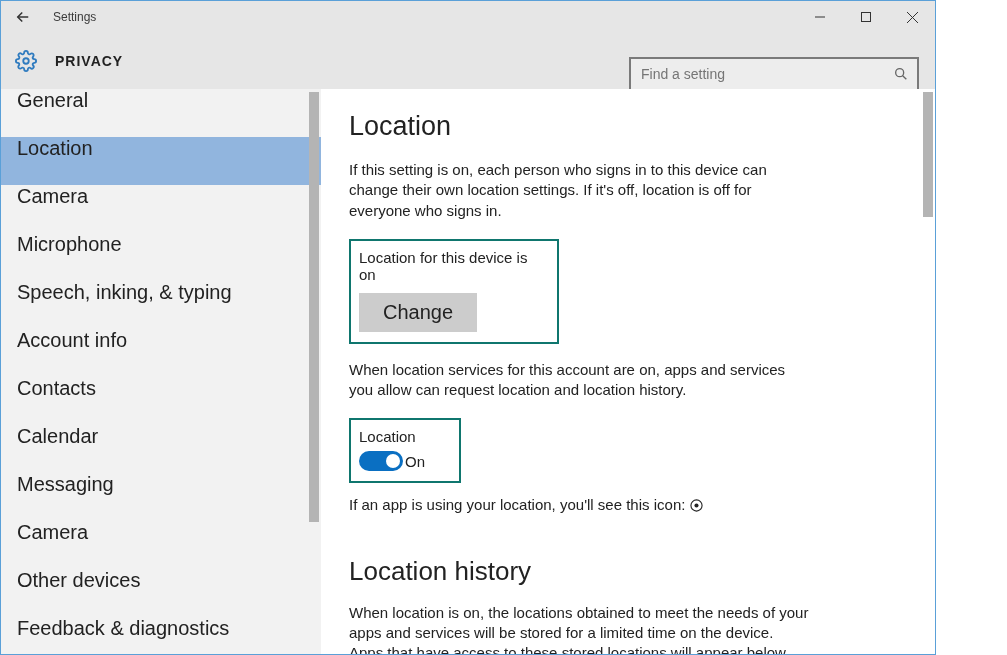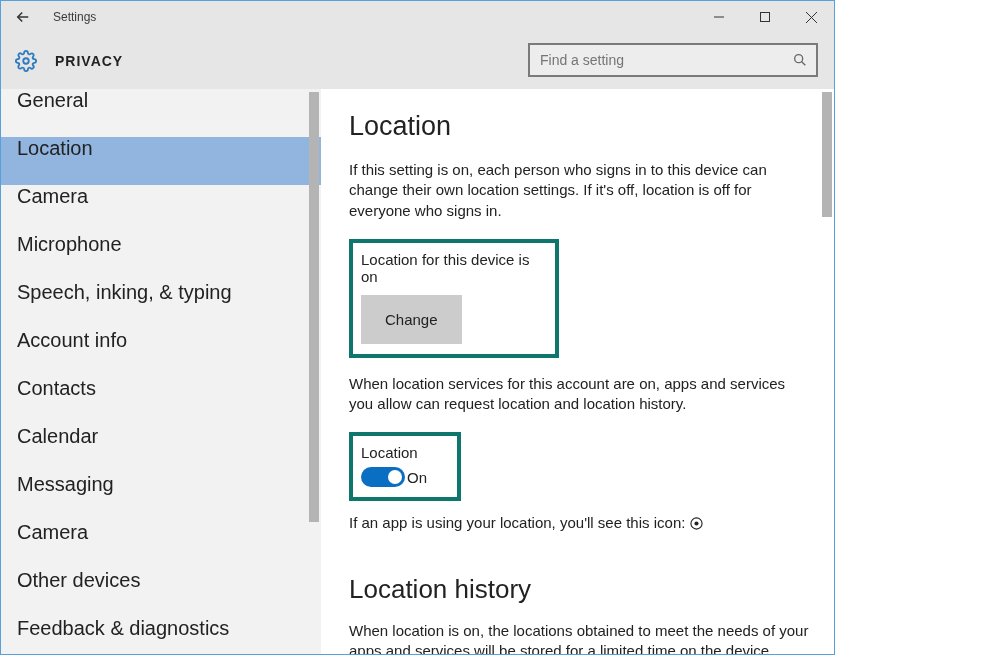--- a/index.html
+++ b/index.html
@@ -1,18 +1,18 @@
 <!DOCTYPE html>
 <html><head>
 <meta charset="utf-8">
 <style>
   * { box-sizing: border-box; margin: 0; padding: 0; font-family: "Segoe UI", Arial, sans-serif; }
   html, body { width: 1007px; height: 655px; overflow: hidden; }
   .window {
-    width: 835px; height: 655px;
+    width: 936px; height: 655px;
     border: 1px solid #5aa0d8;
     display: flex; flex-direction: column;
     background: #b91c1c;
   }
   .titlebar {
     height: 32px;
     background: #e6e6e6;
     display: flex; align-items: center;
     padding-left: 10px;
     position: relative;
@@ -30,21 +30,21 @@
   .header {
     height: 56px;
     background: #e6e6e6;
     display: flex; align-items: center;
     padding-left: 14px; padding-right: 14px;
     position: relative;
   }
   .gear { width: 22px; height: 22px; margin-right: 18px; color:#3177b6; }
   .section-title { font-size: 14px; font-weight: 700; letter-spacing: 1px; color:#222; }
   .search {
-    position: absolute; right: 16px; top: 10px;
+    position: absolute; right: 16px; top: 24px;
     width: 290px; height: 34px;
     border: 2px solid #7a7a7a;
     background: #ededed;
     display: flex; align-items: center;
     padding: 0 30px 0 10px;
   }
   .search input {
     border: none; outline: none; background: transparent;
     width: 100%; font-size: 14px; color: #555;
   }
@@ -66,27 +66,27 @@
   .content {
     flex:1; position:relative; background:#fff; overflow:hidden;
   }
   .c-scroll { position:absolute; right:0; top:3px; bottom:3px; width:14px; }
   .c-thumb { position:absolute; right:2px; top:0; width:10px; height:125px; background:#b4b4b4; }
   .c-inner { padding: 22px 20px 20px 28px; width: 640px; }
   h1 { font-size: 27px; font-weight: 400; color:#222; margin-bottom: 18px; }
   h2 { font-size: 26px; font-weight: 400; color:#222; margin: 40px 0 16px 0; }
   p { font-size: 15px; color:#222; line-height: 1.35; max-width: 460px; }
   .para-spacer { margin-bottom: 18px; }
-  .hl { border: 4px solid #0f766e; padding: 8px 10px 10px 8px; }
+  .hl { border: 2px solid #0f766e; padding: 8px 10px 10px 8px; }
   .hl1 { margin-bottom: 16px; width: 210px; }
   .sub { font-size: 15px; color:#222; margin-bottom: 10px; }
   .btn {
     display:inline-block;
     background:#cccccc; border:none;
-    padding: 16px 24px; font-size:15px; color:#222;
+    padding: 8px 24px; font-size:20px; color:#222;
     cursor:pointer;
   }
   .hl2 { margin-top: 14px; margin-bottom: 12px; width: 112px; }
   .toggle-row { display:flex; align-items:center; gap:2px; }
   .toggle {
     width: 44px; height: 20px; border-radius: 10px;
     background:#0a6fc2; position:relative;
   }
   .toggle .knob {
     position:absolute; right:3px; top:3px;

